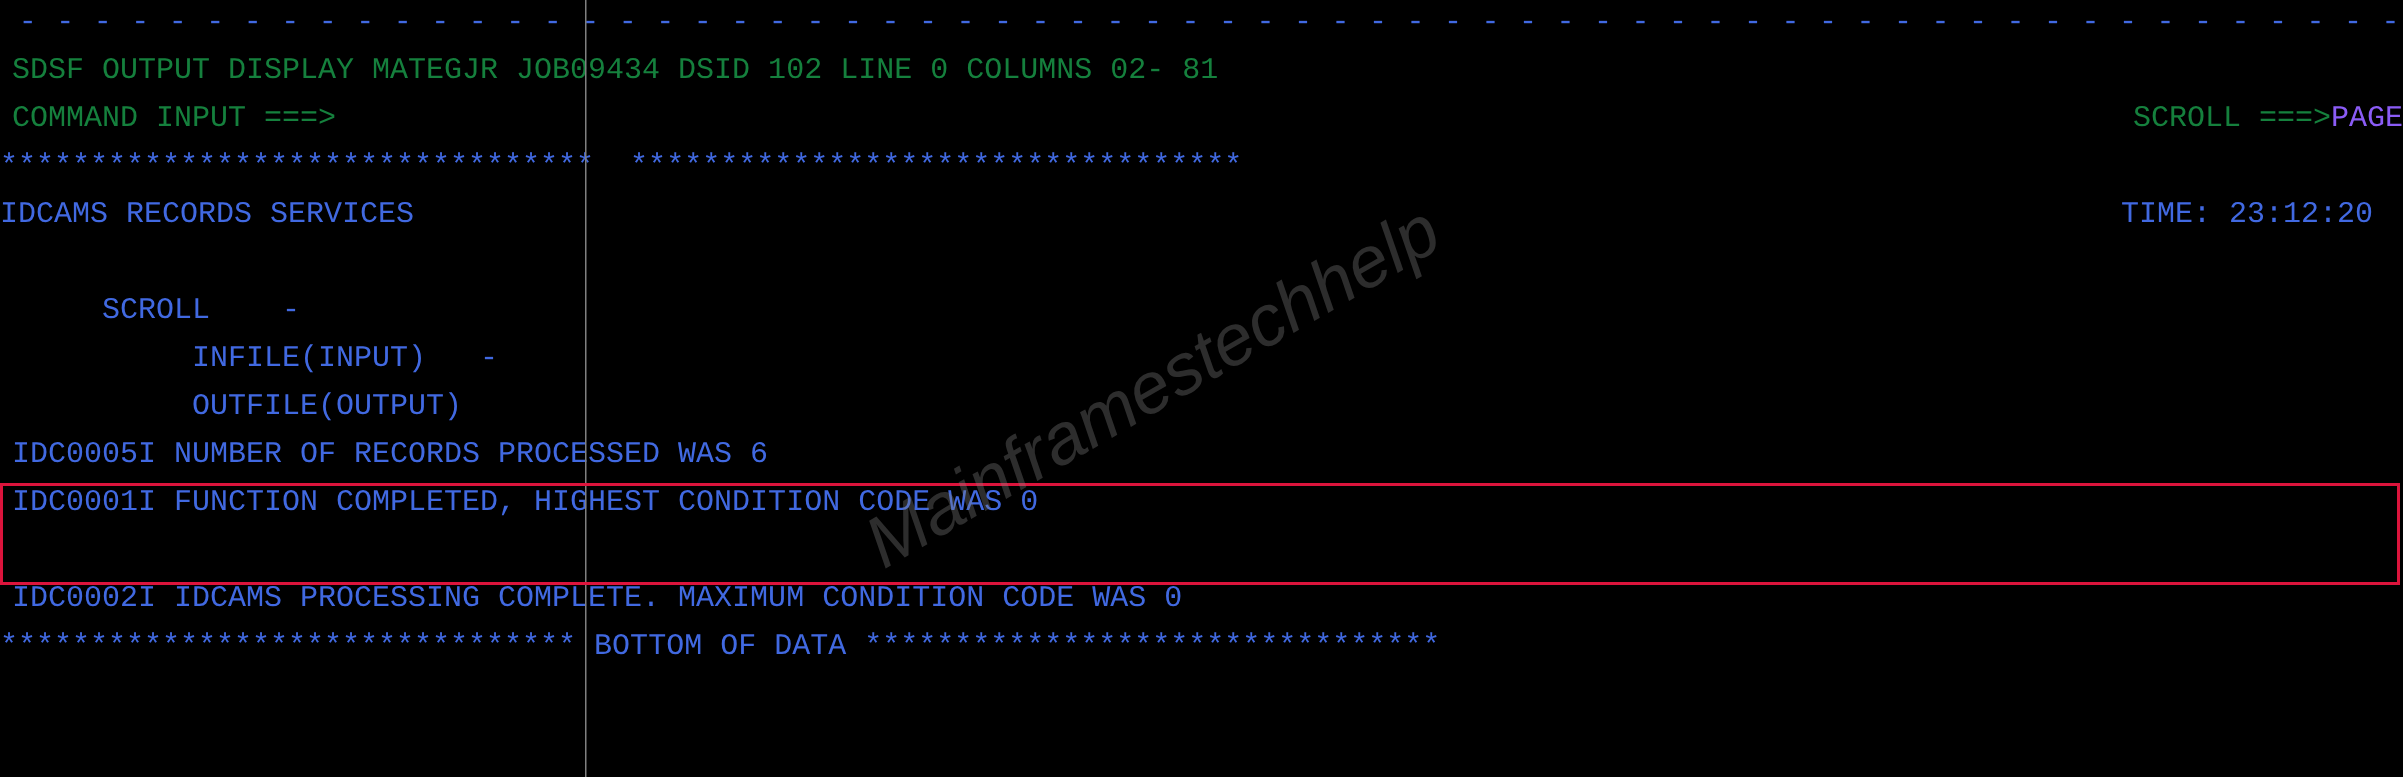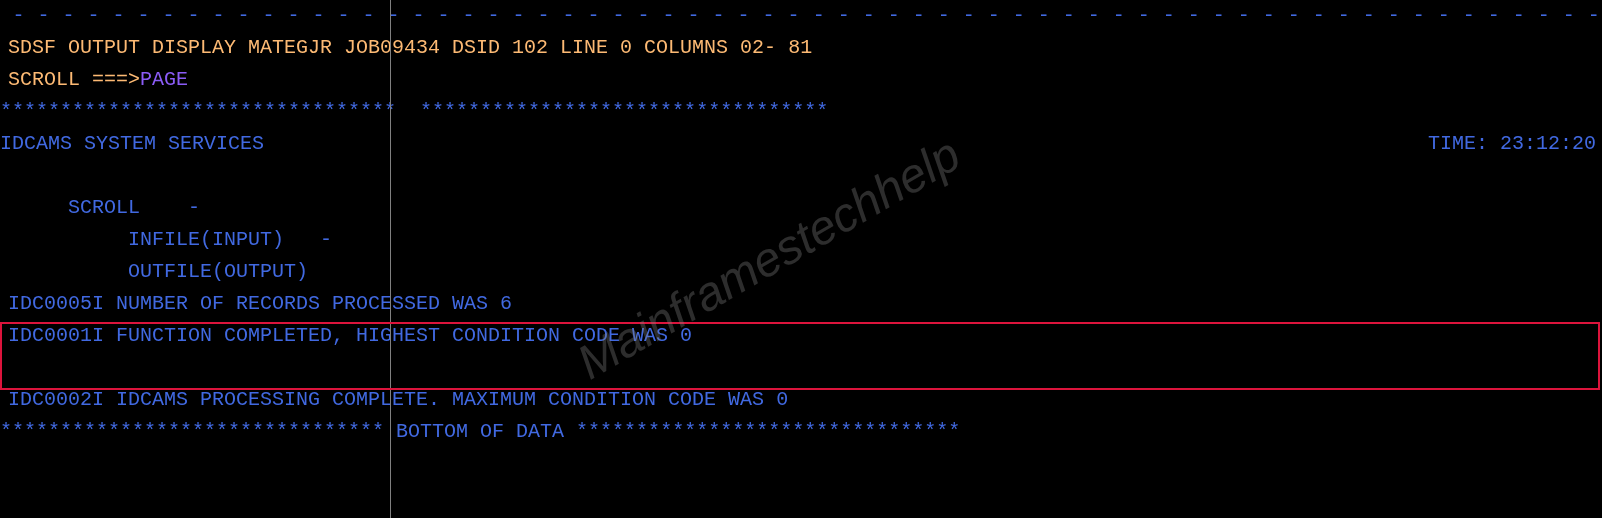--- a/index.html
+++ b/index.html
@@ -26,21 +26,21 @@
       overflow: hidden;
     }
     .line {
       white-space: pre;
       padding-left: 8px;
       height: 32px;
       display: flex;
       align-items: center;
     }
     .white-text {
-      color: #fdba74;
+      color: #15803d;
     }
     .blue-text {
       color: #4169E1;
     }
     .red-text {
       color: #8b5cf6;
     }
     .header-line {
       display: flex;
       padding-left: 8px;
@@ -88,21 +88,21 @@
     .services-line {
       display: flex;
       padding-left: 0;
       height: 32px;
       align-items: center;
     }
     .services-left {
       flex: 1;
     }
     .time-right {
-      padding-right: 6px;
+      padding-right: 20px;
     }
     .watermark {
       position: absolute;
       top: 50%;
       left: 48%;
       transform: translate(-50%, -50%) rotate(-30deg);
       font-size: 48px;
       color: rgba(128, 128, 128, 0.35);
       font-family: Arial, sans-serif;
       font-style: italic;
@@ -119,33 +119,34 @@
 
 <div class="cursor-line"></div>
 
 <div class="dashed-line"> - - - - - - - - - - - - - - - - - - - - - - - - - - - - - - - - - - - - - - - - - - - - - - - - - - - - - - - - - - - - - - - - - -</div>
 
 <div class="header-line">
   <span class="white-text"> SDSF OUTPUT DISPLAY MATEGJR  JOB09434  DSID   102 LINE 0       COLUMNS 02- 81</span>
 </div>
 
 <div class="command-line">
+  <span class="white-text command-input-area"> COMMAND INPUT ===&gt;</span>
   <span class="scroll-area">
     <span class="white-text">SCROLL ===&gt; </span>
     <span class="red-text">PAGE</span>
   </span>
 </div>
 
 <div class="star-line">
   <span class="blue-text">********************************* </span>
   <span class="blue-text"> **********************************</span>
 </div>
 
 <div class="services-line">
-  <span class="blue-text services-left">IDCAMS  SYSTEM SERVICES</span>
+  <span class="blue-text services-left">IDCAMS  RECORDS SERVICES</span>
   <span class="time-right">
     <span class="blue-text">TIME: </span><span class="blue-text">23:12:20</span>
   </span>
 </div>
 
 <div class="blank-line"></div>
 
 <div class="line">
   <span class="blue-text">     SCROLL    -</span>
 </div>

